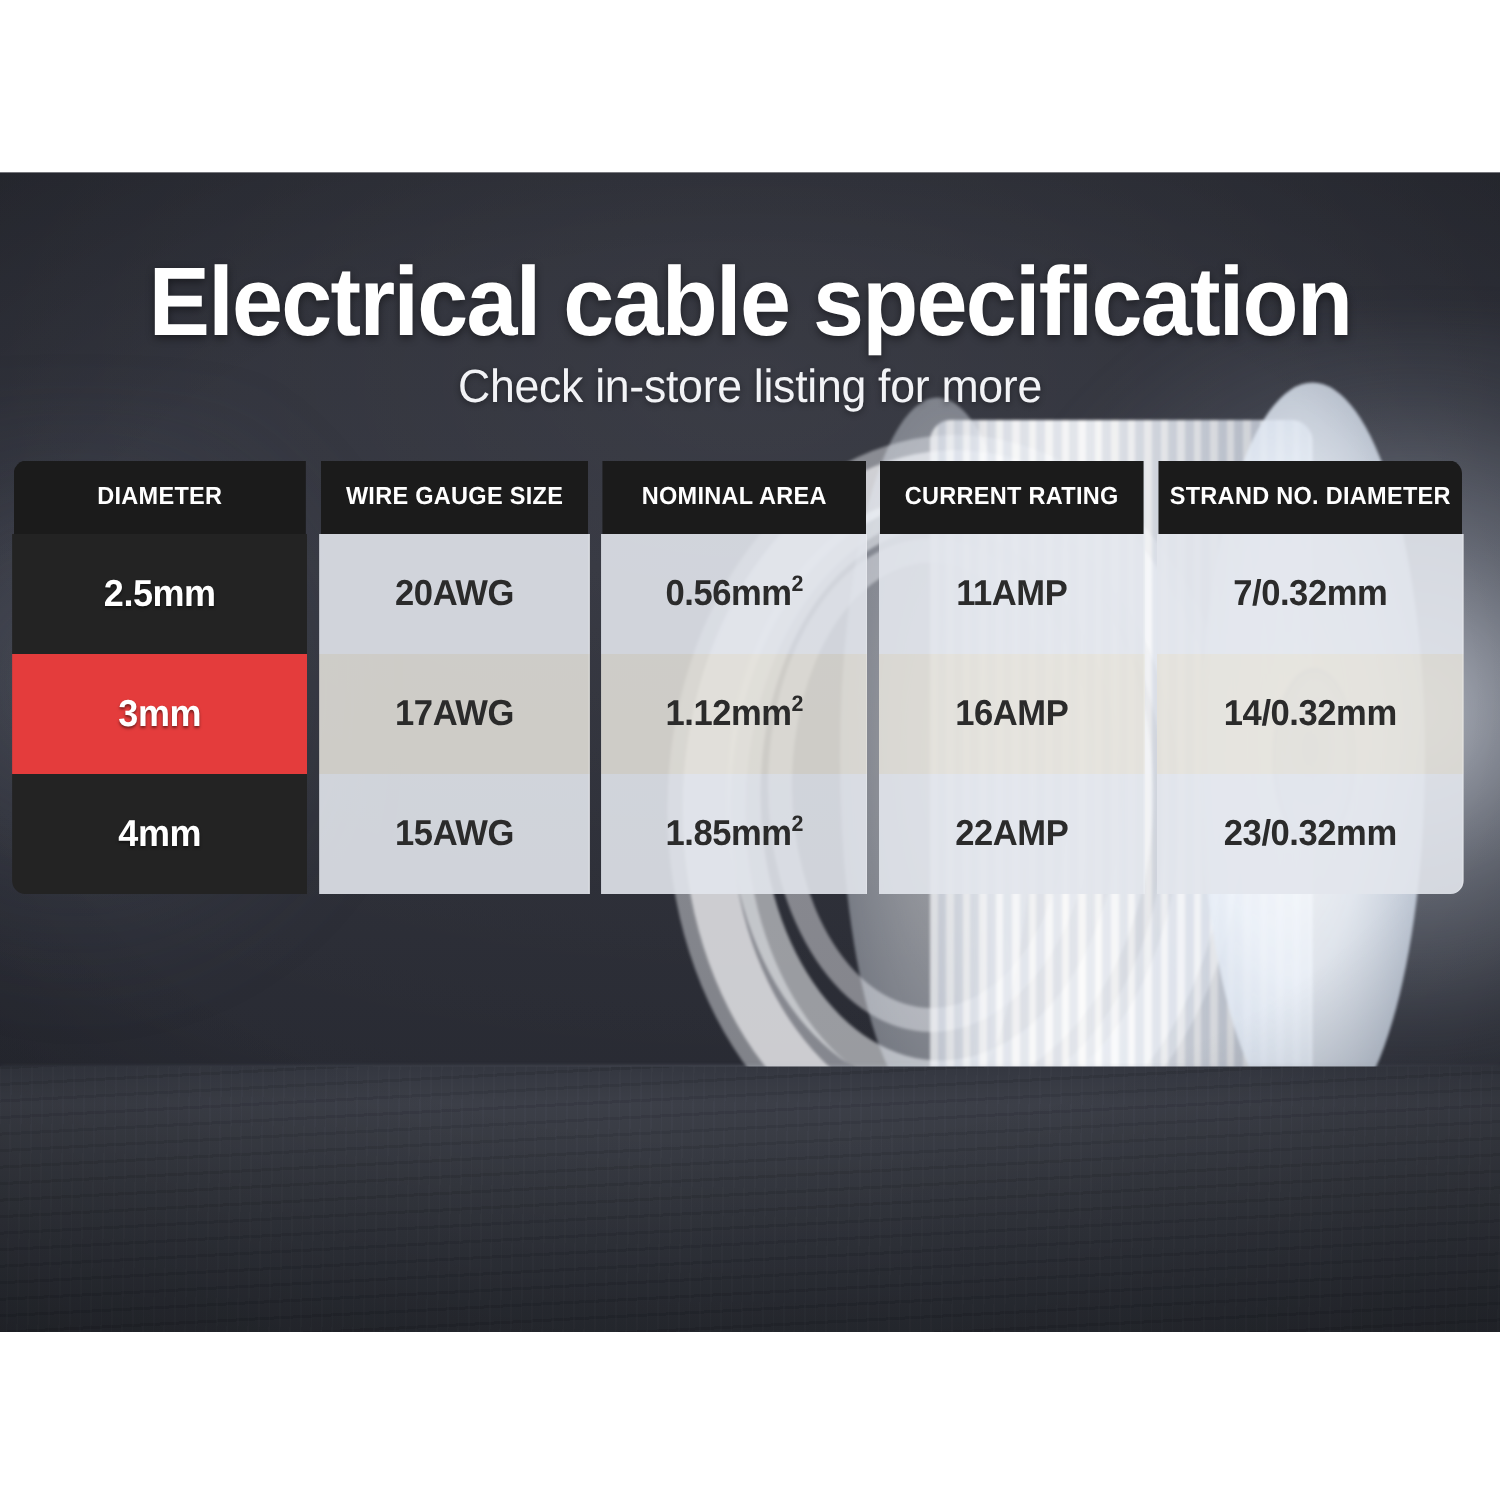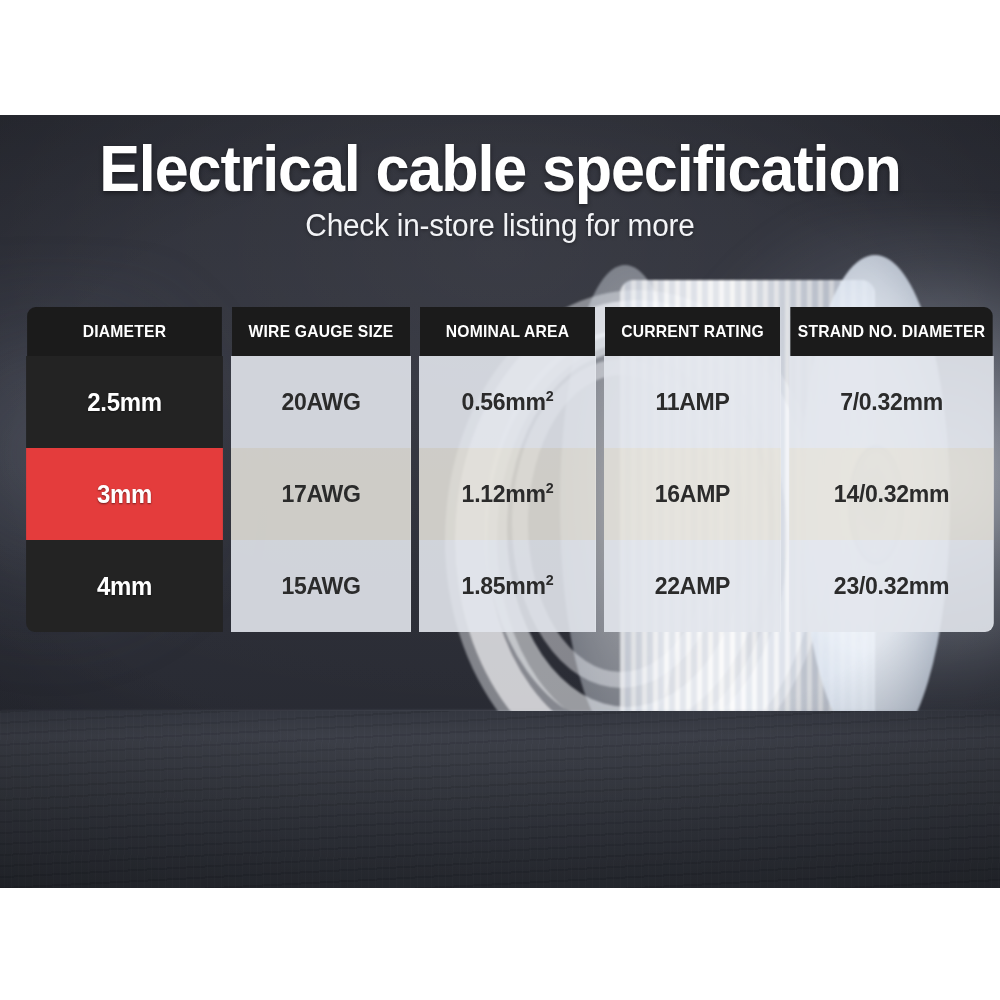--- a/index.html
+++ b/index.html
@@ -192,21 +192,21 @@
       rgba(255,255,255,0.58) 0%,
       rgba(238,243,250,0.46) 50%,
       rgba(214,224,238,0.34) 100%);
   }
   .spool-blur { filter: blur(1.2px); }
 
   
   .headline {
     position: absolute;
     left: 0;
-    top: 136px;
+    top: 168px;
     width: 1000px;
     text-align: center;
     z-index: 5;
   }
   .title {
     margin: 0;
     font-size: 65px;
     line-height: 1.02;
     font-weight: 700;
     color: #ffffff;
@@ -222,21 +222,21 @@
     color: #f2f3f6;
     letter-spacing: -0.2px;
     transform: scaleX(0.96);
     text-shadow: 0 1px 4px rgba(0,0,0,0.40);
     white-space: nowrap;
   }
 
   
   .table-wrap {
     position: absolute;
-    left: 22px;
+    left: 4px;
     top: 307px;
     width: 976px;
     z-index: 6;
   }
   .spec-table {
     width: 100%;
     border-collapse: collapse;
     table-layout: fixed;
   }
   .spec-table th,
@@ -261,21 +261,21 @@
     font-size: 16.5px;
     font-weight: 700;
     letter-spacing: 0.2px;
     transform: scaleX(0.95);
     white-space: nowrap;
   }
   thead th:first-child { border-top-left-radius: 9px; }
   thead th:last-child  { border-top-right-radius: 9px; }
 
   
-  tbody tr { height: 92px; }
+  tbody tr { height: 80px; }
 
   
   td.diam {
     background: #232323;
     color: #ffffff;
     font-size: 25px;
     font-weight: 700;
     letter-spacing: -0.3px;
     transform: scaleX(0.96);
     text-shadow: 0 1px 2px rgba(0,0,0,0.5);

